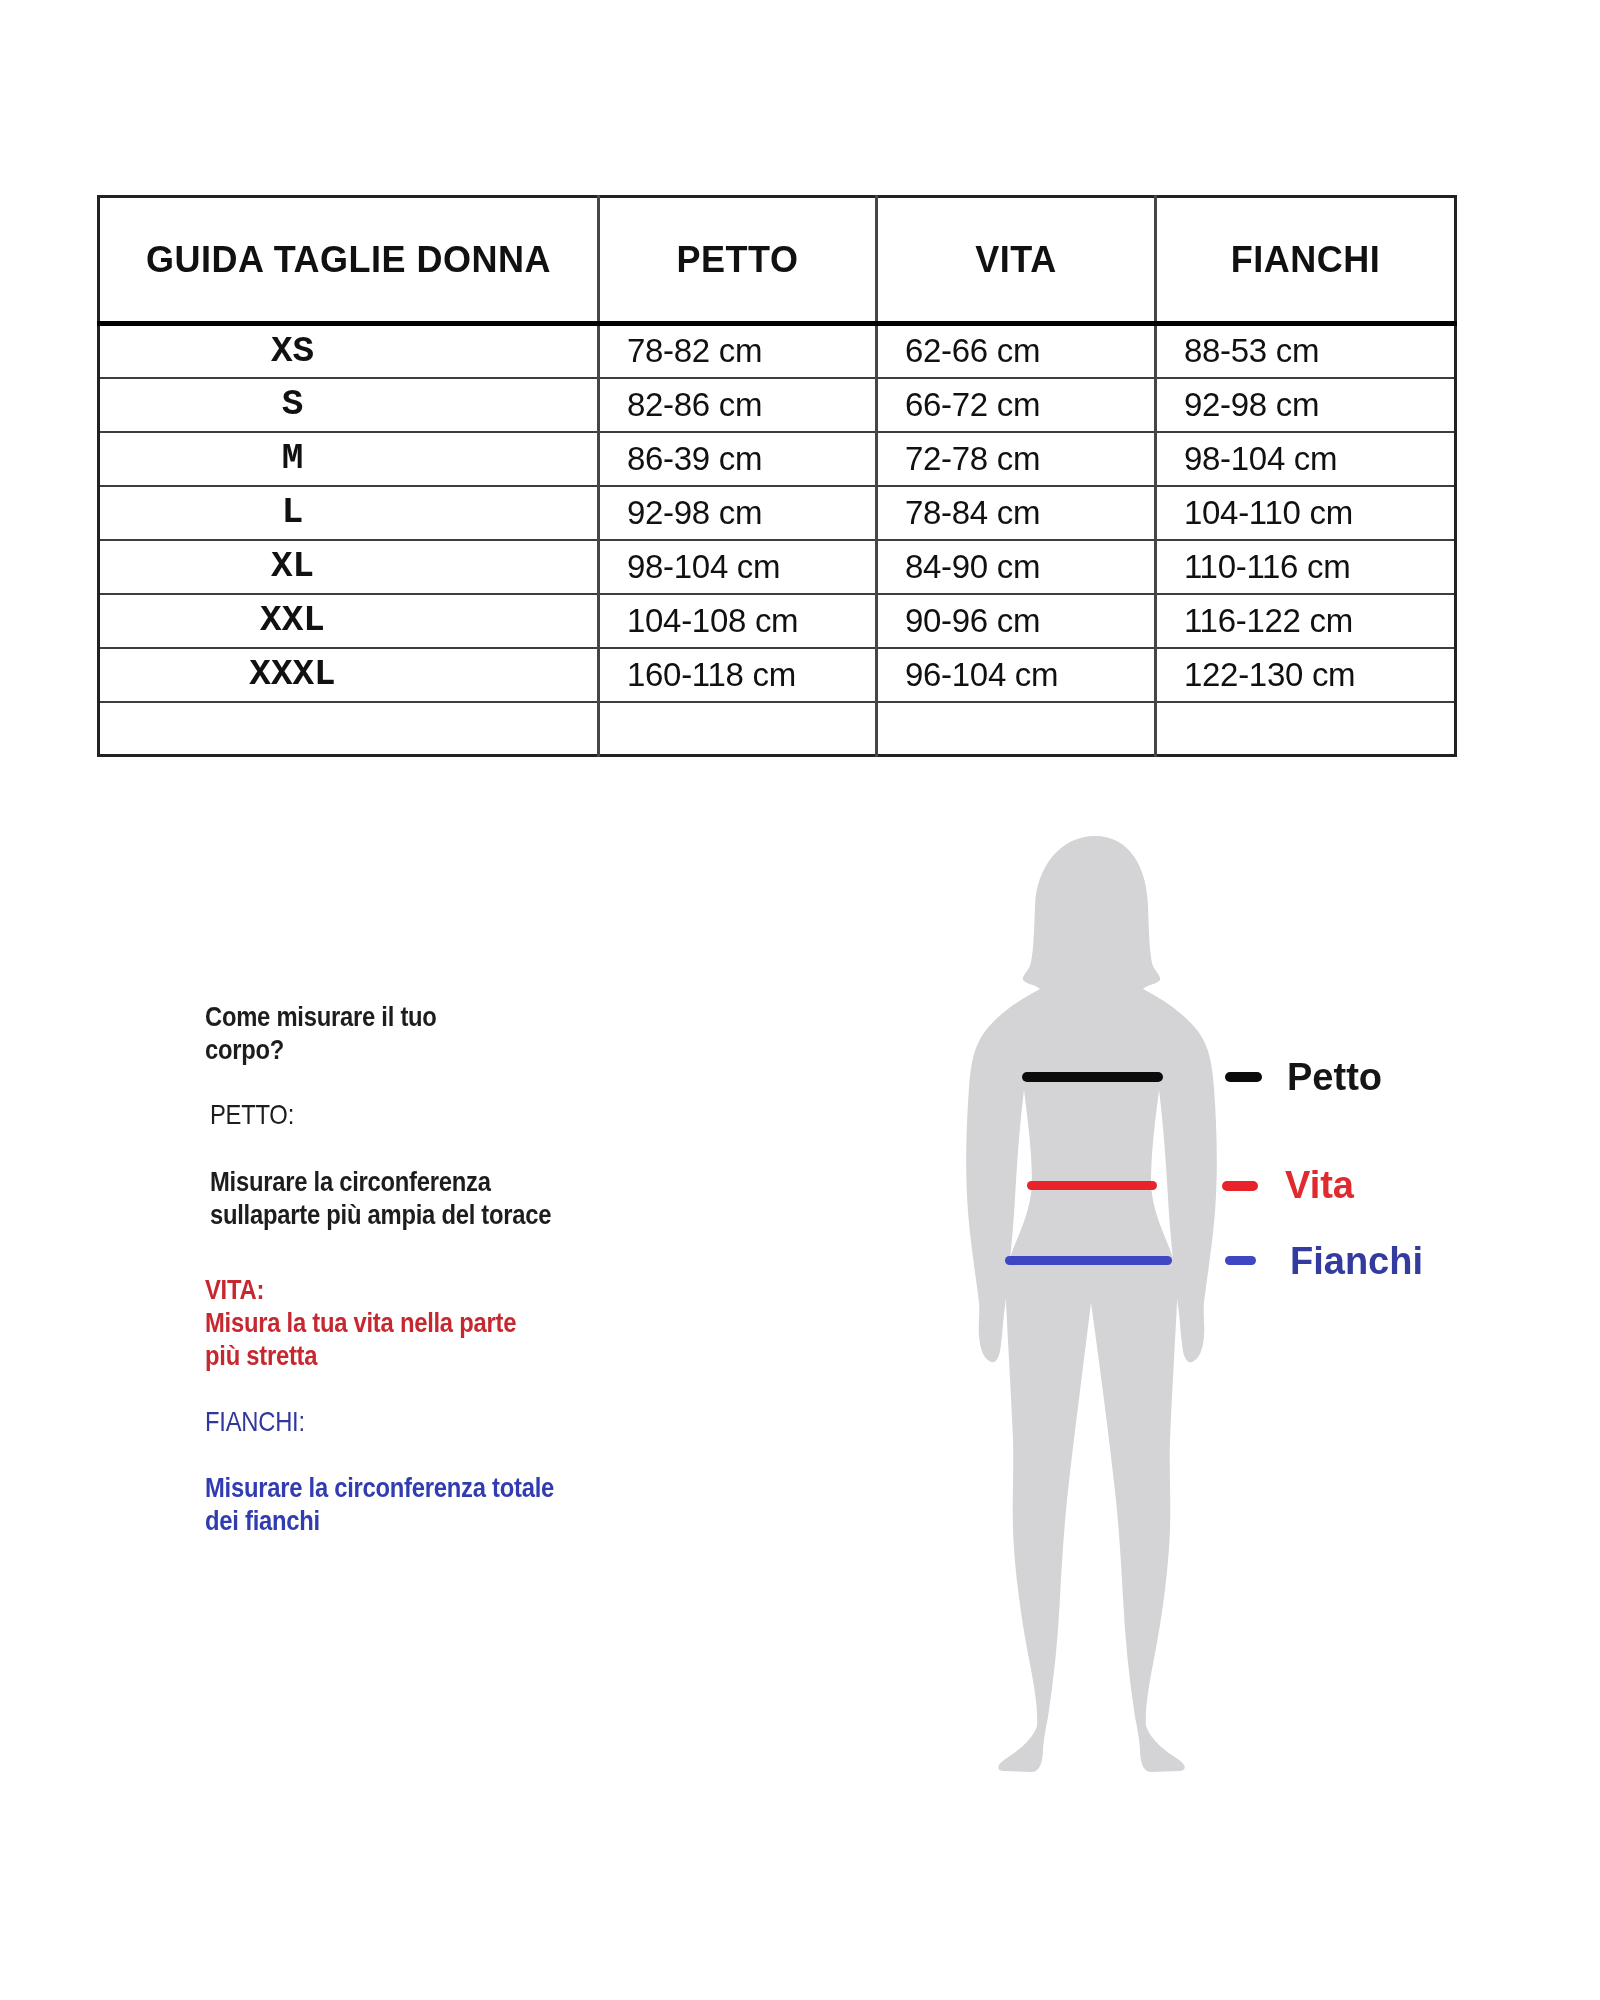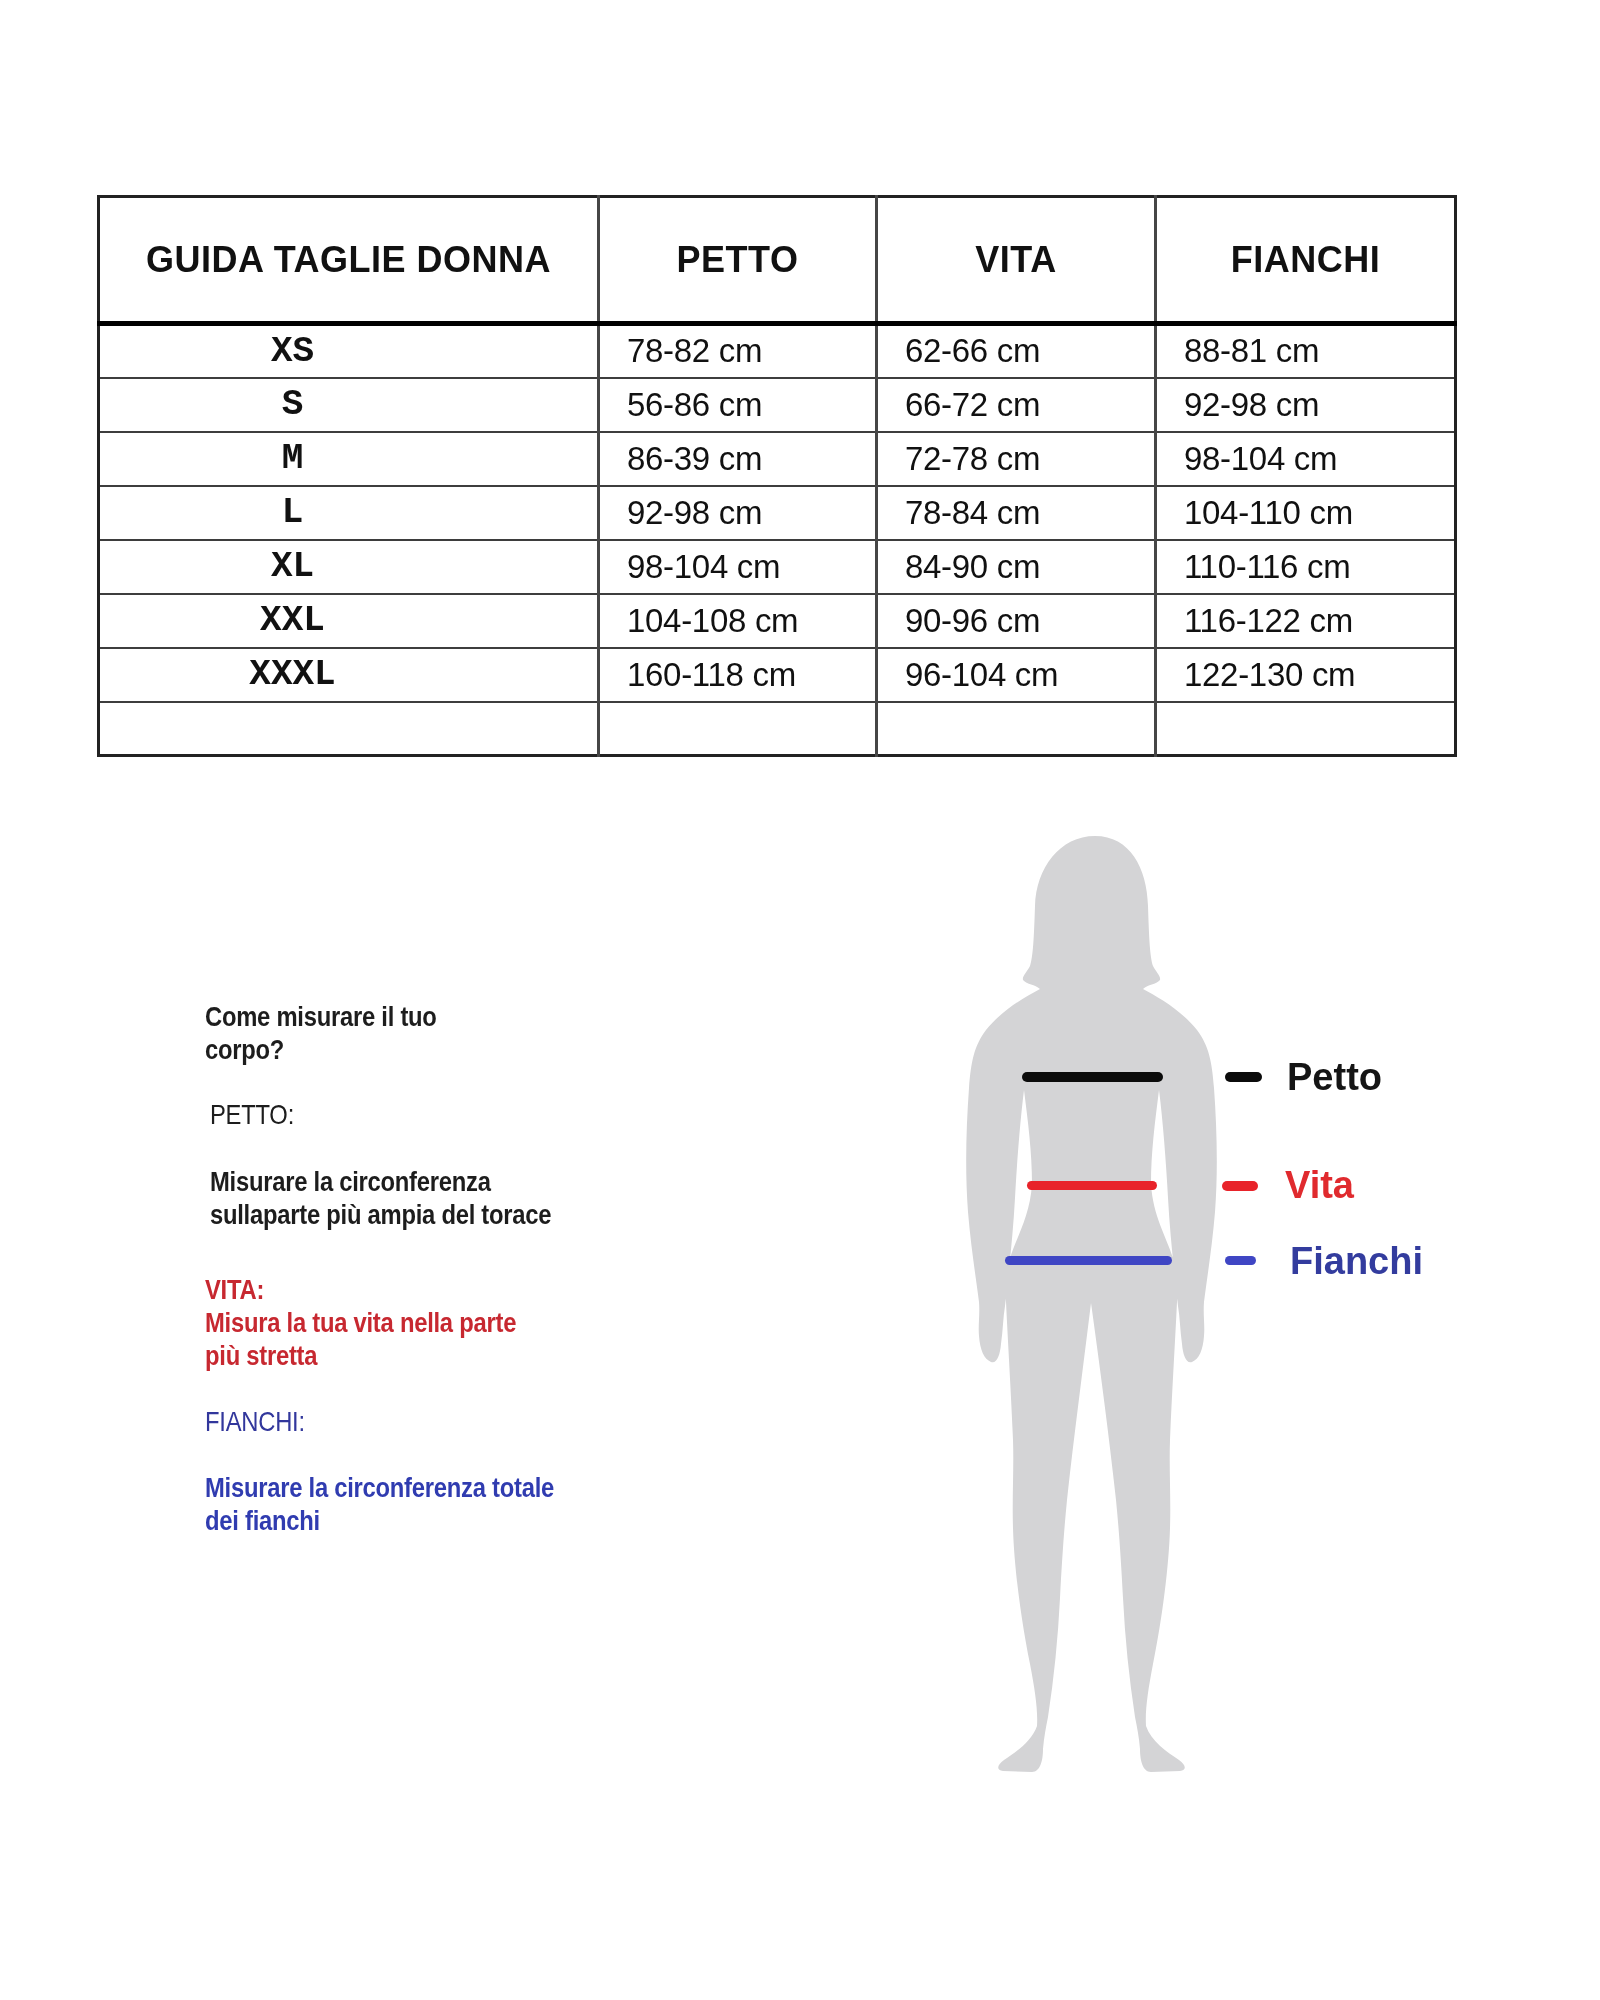--- a/index.html
+++ b/index.html
@@ -66,25 +66,25 @@
         <th>PETTO</th>
         <th>VITA</th>
         <th>FIANCHI</th>
       </tr>
     </thead>
     <tbody>
       <tr>
         <td class="size-cell">XS</td>
         <td class="meas-cell">78-82 cm</td>
         <td class="meas-cell">62-66 cm</td>
-        <td class="meas-cell">88-81 cm</td>
+        <td class="meas-cell">88-53 cm</td>
       </tr>
       <tr>
         <td class="size-cell">S</td>
-        <td class="meas-cell">56-86 cm</td>
+        <td class="meas-cell">82-86 cm</td>
         <td class="meas-cell">66-72 cm</td>
         <td class="meas-cell">92-98 cm</td>
       </tr>
       <tr>
         <td class="size-cell">M</td>
         <td class="meas-cell">86-39 cm</td>
         <td class="meas-cell">72-78 cm</td>
         <td class="meas-cell">98-104 cm</td>
       </tr>
       <tr>

